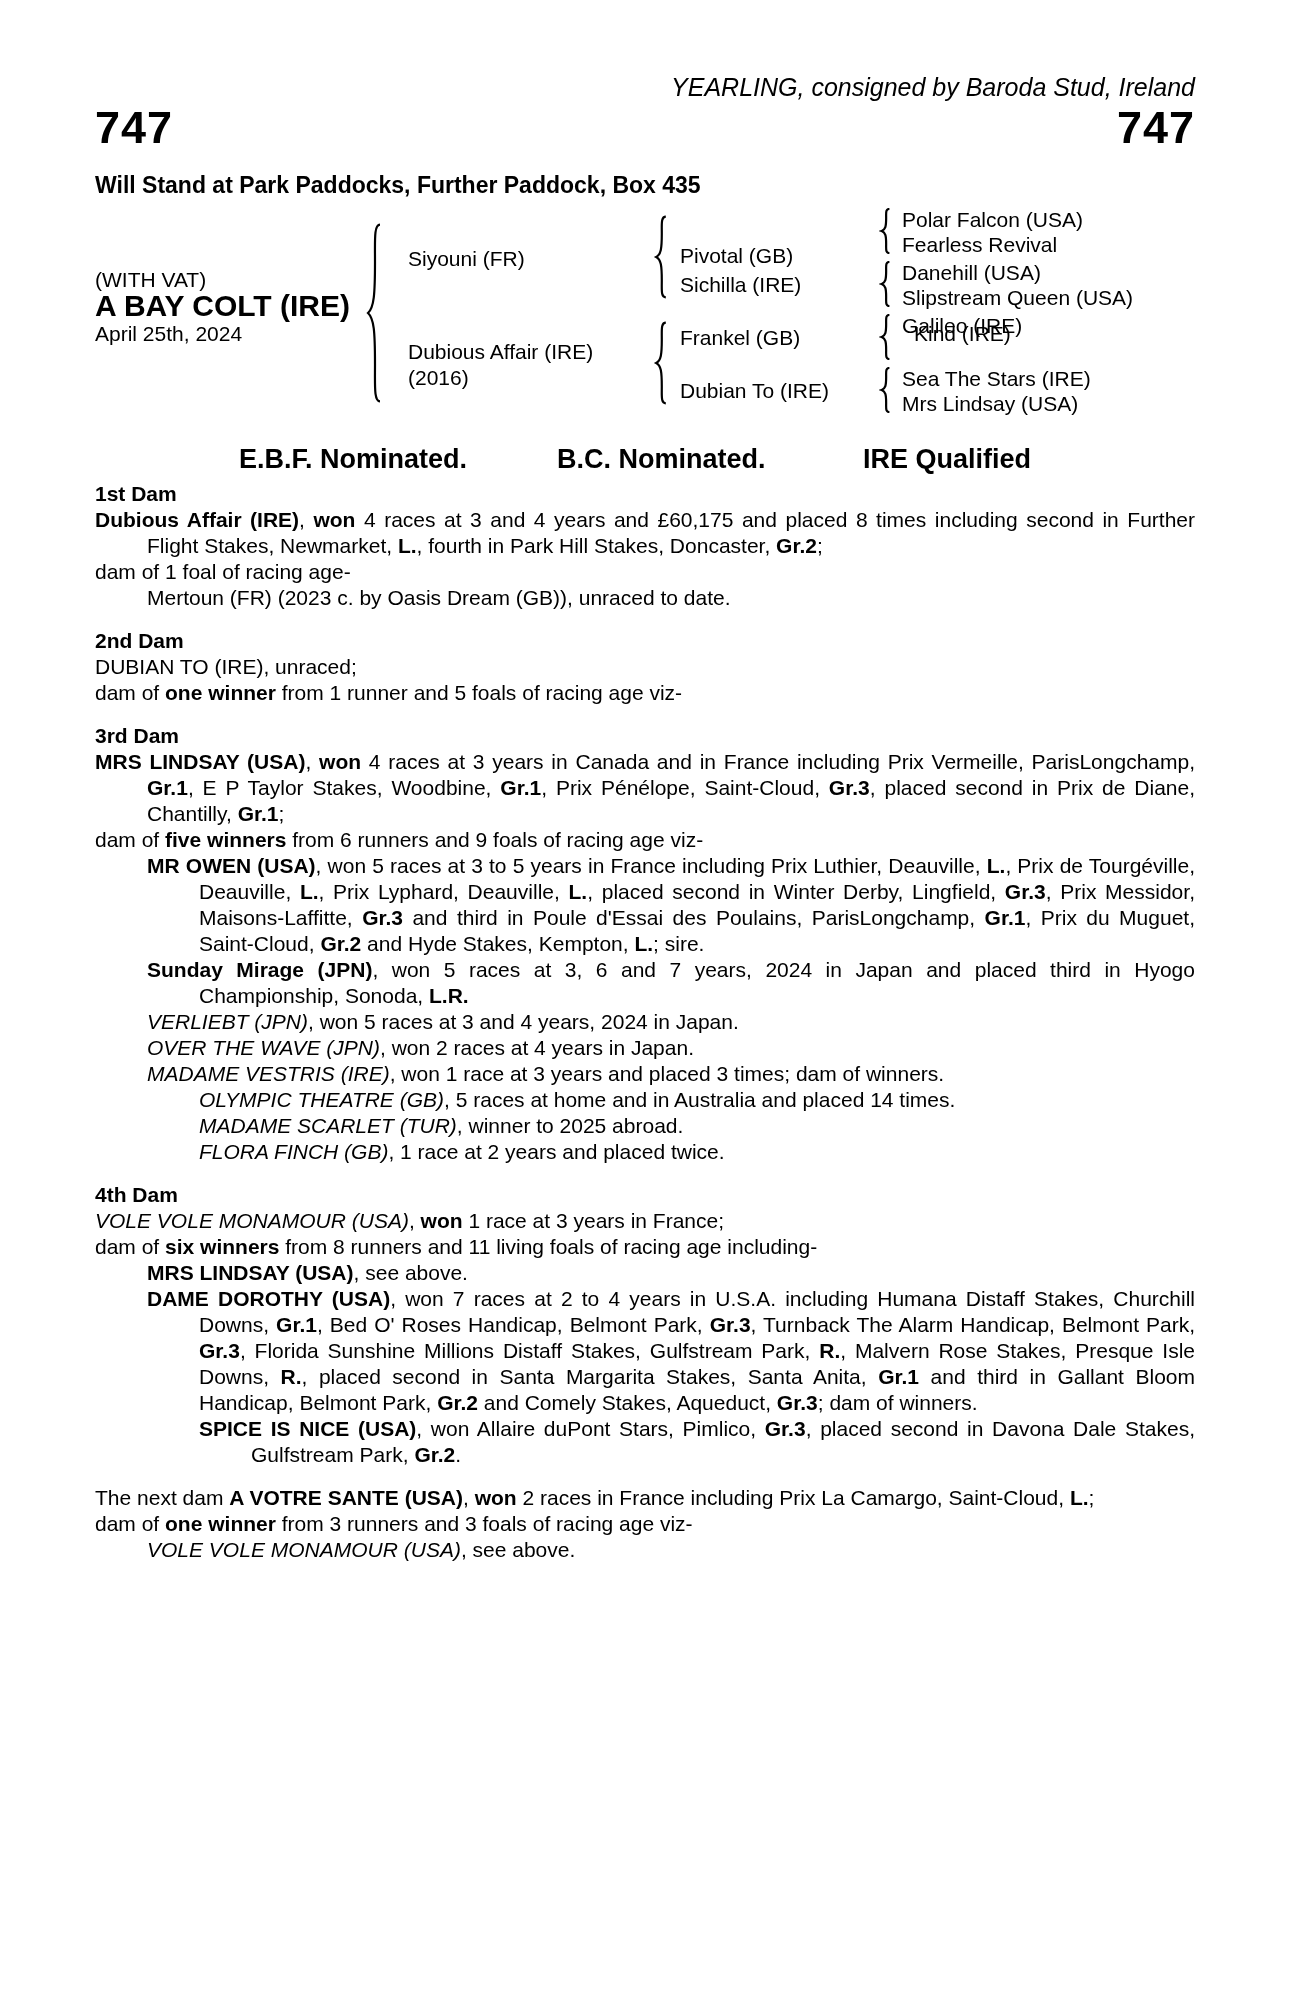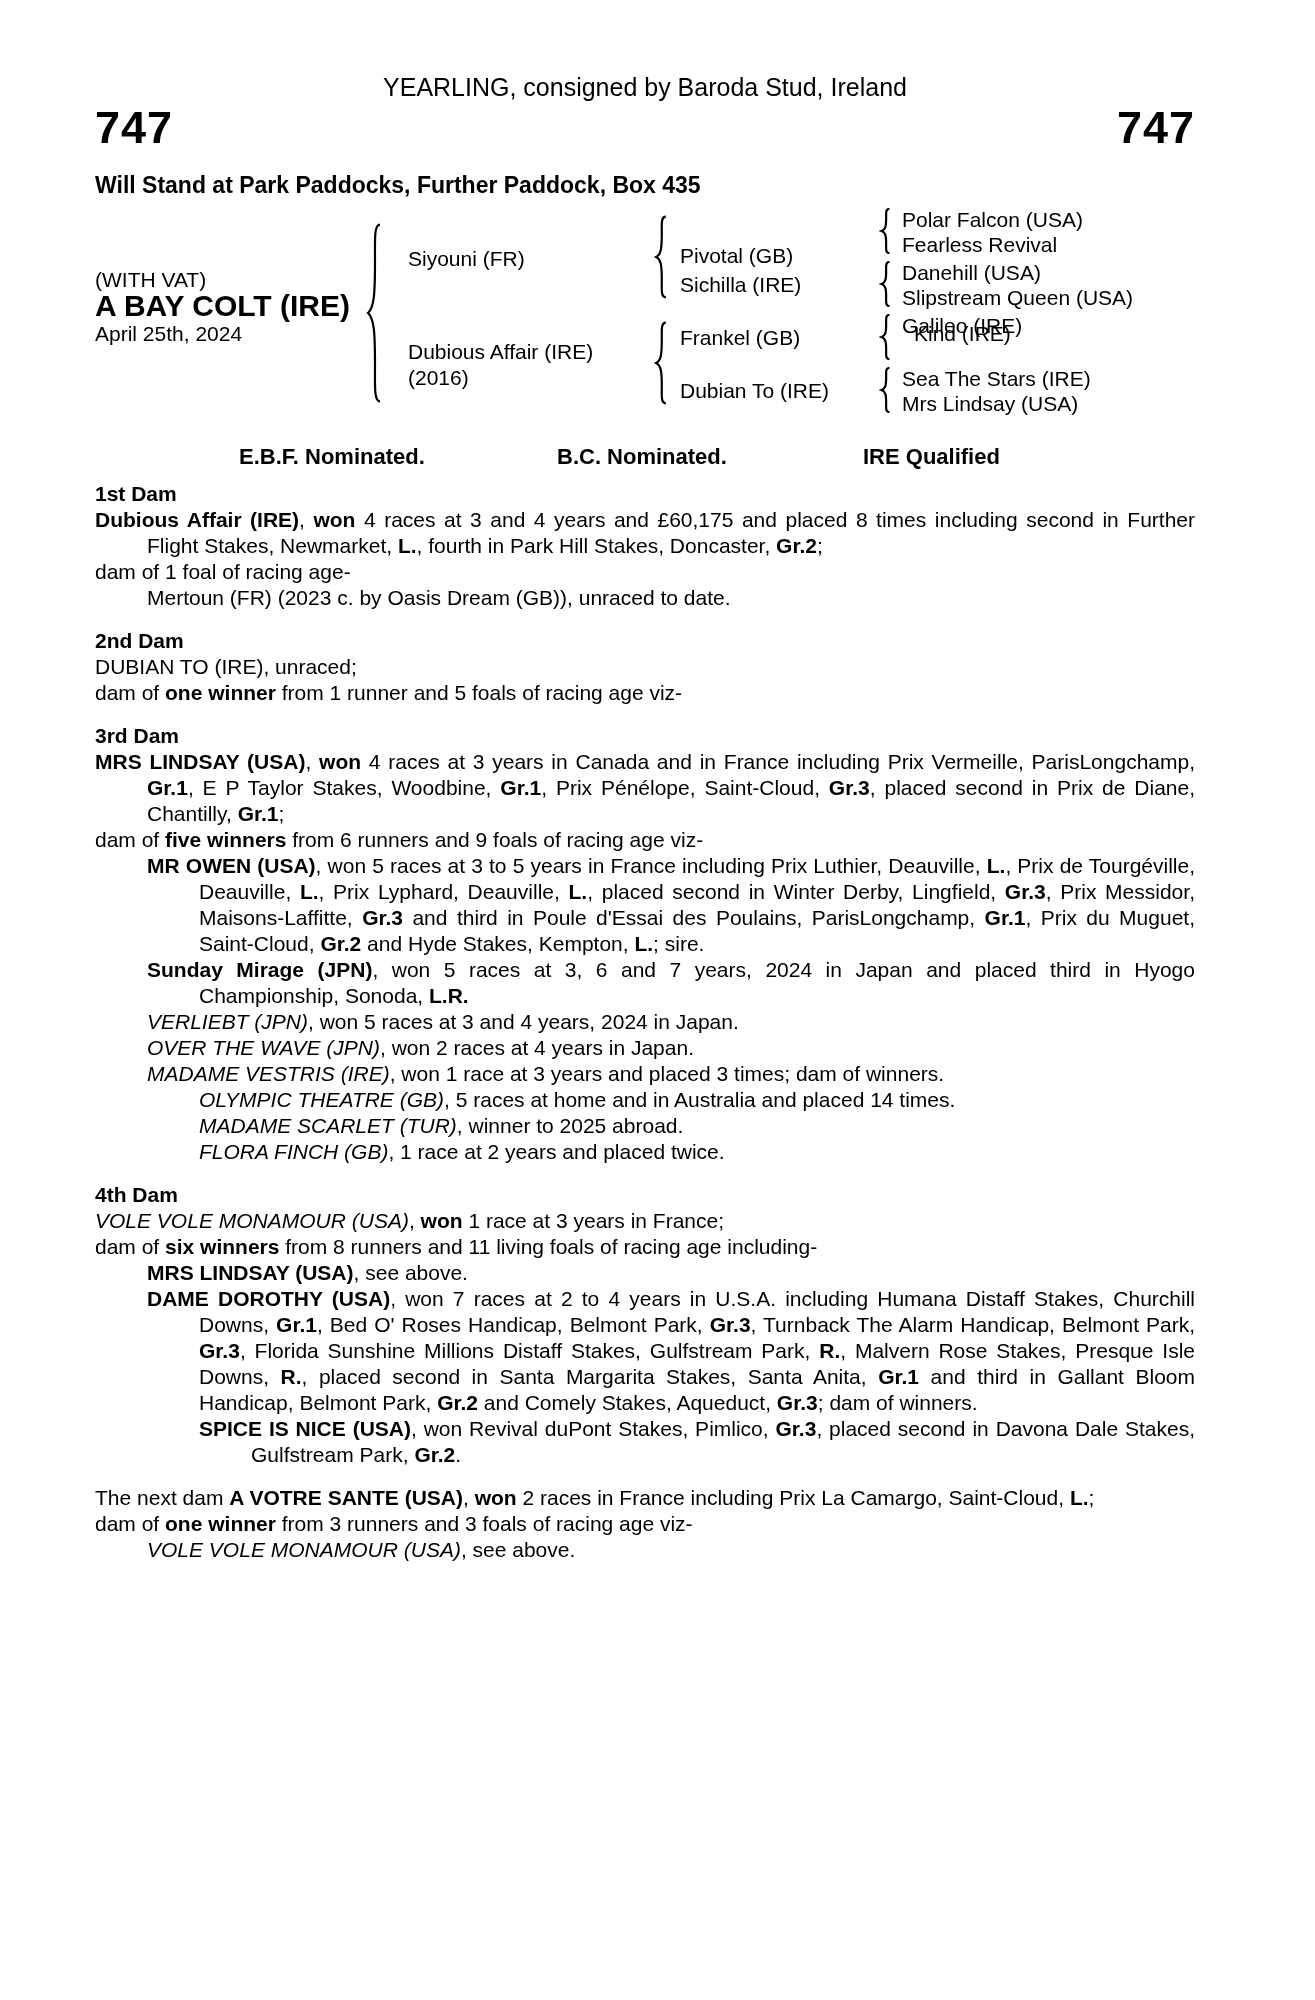--- a/index.html
+++ b/index.html
@@ -7,34 +7,34 @@
     position:relative;
     width:1315px;height:2000px;
     background:#ffffff;
     color:#000;
     font-family:"Liberation Sans","DejaVu Sans",sans-serif;
     overflow:hidden;
   }
   .content{position:absolute;left:95px;top:0;width:1100px;height:2000px;}
   .consignor{
     position:absolute;top:72px;left:0;width:100%;
-    text-align:center;font-size:25px;line-height:30px;
+    text-align:right;font-style:italic;font-size:25px;line-height:30px;
   }
   .lot{position:absolute;top:104px;font-weight:bold;font-size:45px;line-height:48px;letter-spacing:1px;}
   .lot-left{left:0;}
   .lot-right{right:0;}
   .stand{position:absolute;top:171px;left:0;font-weight:bold;font-size:23px;line-height:28px;}
   
   .pedigree{position:absolute;top:205px;left:0;width:1100px;height:218px;font-size:21px;line-height:25px;}
   .ped-item{position:absolute;white-space:nowrap;}
   .colt-name{font-weight:bold;font-size:30px;}
   .brace{position:absolute;}
   .brace svg{display:block;width:100%;height:100%;}
   
-  .noms{position:absolute;top:444px;left:0;width:1100px;height:28px;font-weight:bold;font-size:22px;}
+  .noms{position:absolute;top:444px;left:0;width:1100px;height:28px;font-weight:bold;font-size:27px;}
   .nom{position:absolute;white-space:nowrap;}
   
   .details{position:absolute;top:481px;left:0;width:1100px;font-size:21px;line-height:26px;}
   .dam-section{margin-top:17px;}
   .dam-section:first-child{margin-top:0;}
   .dam-heading{font-weight:bold;}
   .para{text-align:justify;padding-left:52px;text-indent:-52px;}
   .ind0{margin-left:0;}
   .ind1{margin-left:52px;}
   .ind2{margin-left:104px;}
@@ -147,21 +147,21 @@
           <div class="para ind2"><span class="i">OLYMPIC THEATRE (GB)</span><span>, 5 races at home and in Australia and placed 14 times.</span></div>
           <div class="para ind2"><span class="i">MADAME SCARLET (TUR)</span><span>, winner to 2025 abroad.</span></div>
           <div class="para ind2"><span class="i">FLORA FINCH (GB)</span><span>, 1 race at 2 years and placed twice.</span></div>
         </section>
         <section class="dam-section">
           <div class="dam-heading">4th Dam</div>
           <div class="para ind0"><span class="i">VOLE VOLE MONAMOUR (USA)</span><span>, </span><span class="b">won</span><span> 1 race at 3 years in France;</span></div>
           <div class="para ind0"><span>dam of </span><span class="b">six winners</span><span> from 8 runners and 11 living foals of racing age including-</span></div>
           <div class="para ind1"><span class="b">MRS LINDSAY (USA)</span><span>, see above.</span></div>
           <div class="para ind1"><span class="b">DAME DOROTHY (USA)</span><span>, won 7 races at 2 to 4 years in U.S.A. including Humana Distaff Stakes, Churchill Downs, </span><span class="b">Gr.1</span><span>, Bed O' Roses Handicap, Belmont Park, </span><span class="b">Gr.3</span><span>, Turnback The Alarm Handicap, Belmont Park, </span><span class="b">Gr.3</span><span>, Florida Sunshine Millions Distaff Stakes, Gulfstream Park, </span><span class="b">R.</span><span>, Malvern Rose Stakes, Presque Isle Downs, </span><span class="b">R.</span><span>, placed second in Santa Margarita Stakes, Santa Anita, </span><span class="b">Gr.1</span><span> and third in Gallant Bloom Handicap, Belmont Park, </span><span class="b">Gr.2</span><span> and Comely Stakes, Aqueduct, </span><span class="b">Gr.3</span><span>; dam of winners.</span></div>
-          <div class="para ind2"><span class="b">SPICE IS NICE (USA)</span><span>, won Revival duPont Stakes, Pimlico, </span><span class="b">Gr.3</span><span>, placed second in Davona Dale Stakes, Gulfstream Park, </span><span class="b">Gr.2</span><span>.</span></div>
+          <div class="para ind2"><span class="b">SPICE IS NICE (USA)</span><span>, won Allaire duPont Stars, Pimlico, </span><span class="b">Gr.3</span><span>, placed second in Davona Dale Stakes, Gulfstream Park, </span><span class="b">Gr.2</span><span>.</span></div>
         </section>
         <section class="dam-section">
           <div class="para ind0"><span>The next dam </span><span class="b">A VOTRE SANTE (USA)</span><span>, </span><span class="b">won</span><span> 2 races in France including Prix La Camargo, Saint-Cloud, </span><span class="b">L.</span><span>;</span></div>
           <div class="para ind0"><span>dam of </span><span class="b">one winner</span><span> from 3 runners and 3 foals of racing age viz-</span></div>
           <div class="para ind1"><span class="i">VOLE VOLE MONAMOUR (USA)</span><span>, see above.</span></div>
         </section>
       </div>
 
   </div>
 </div>

